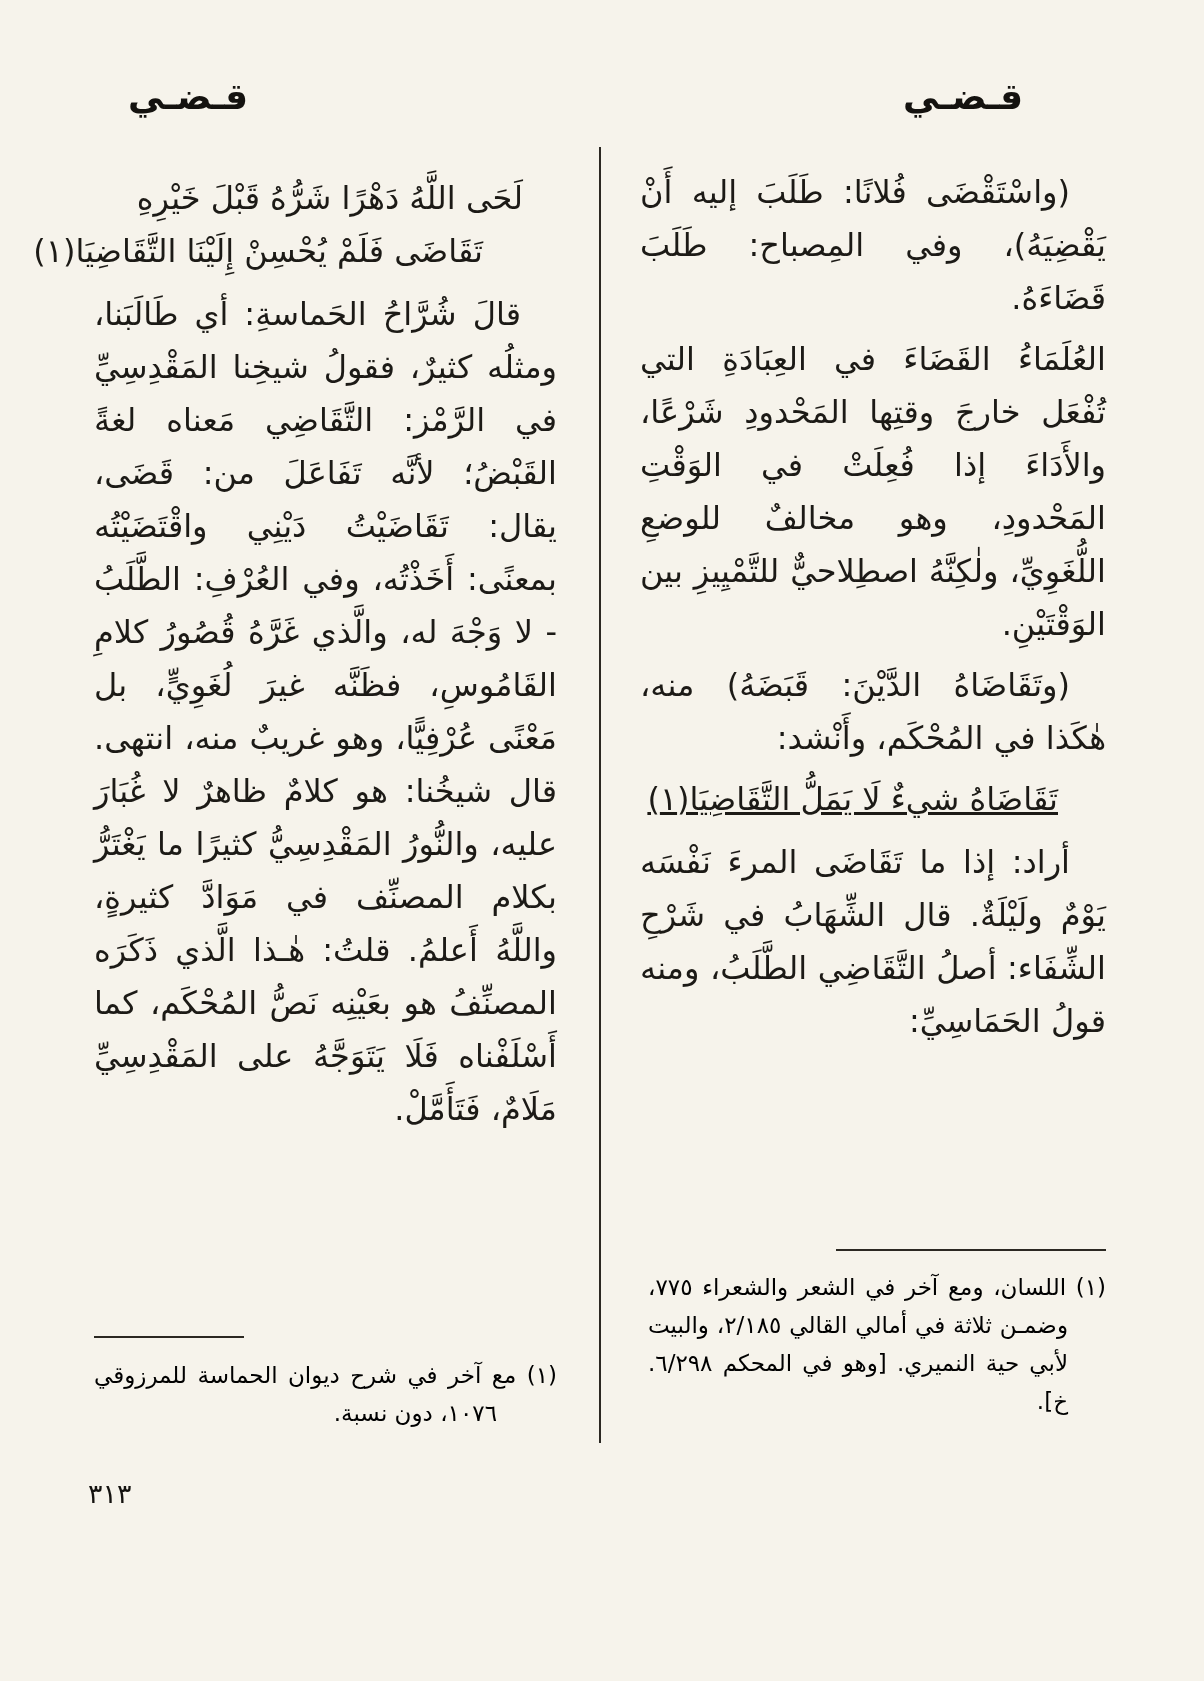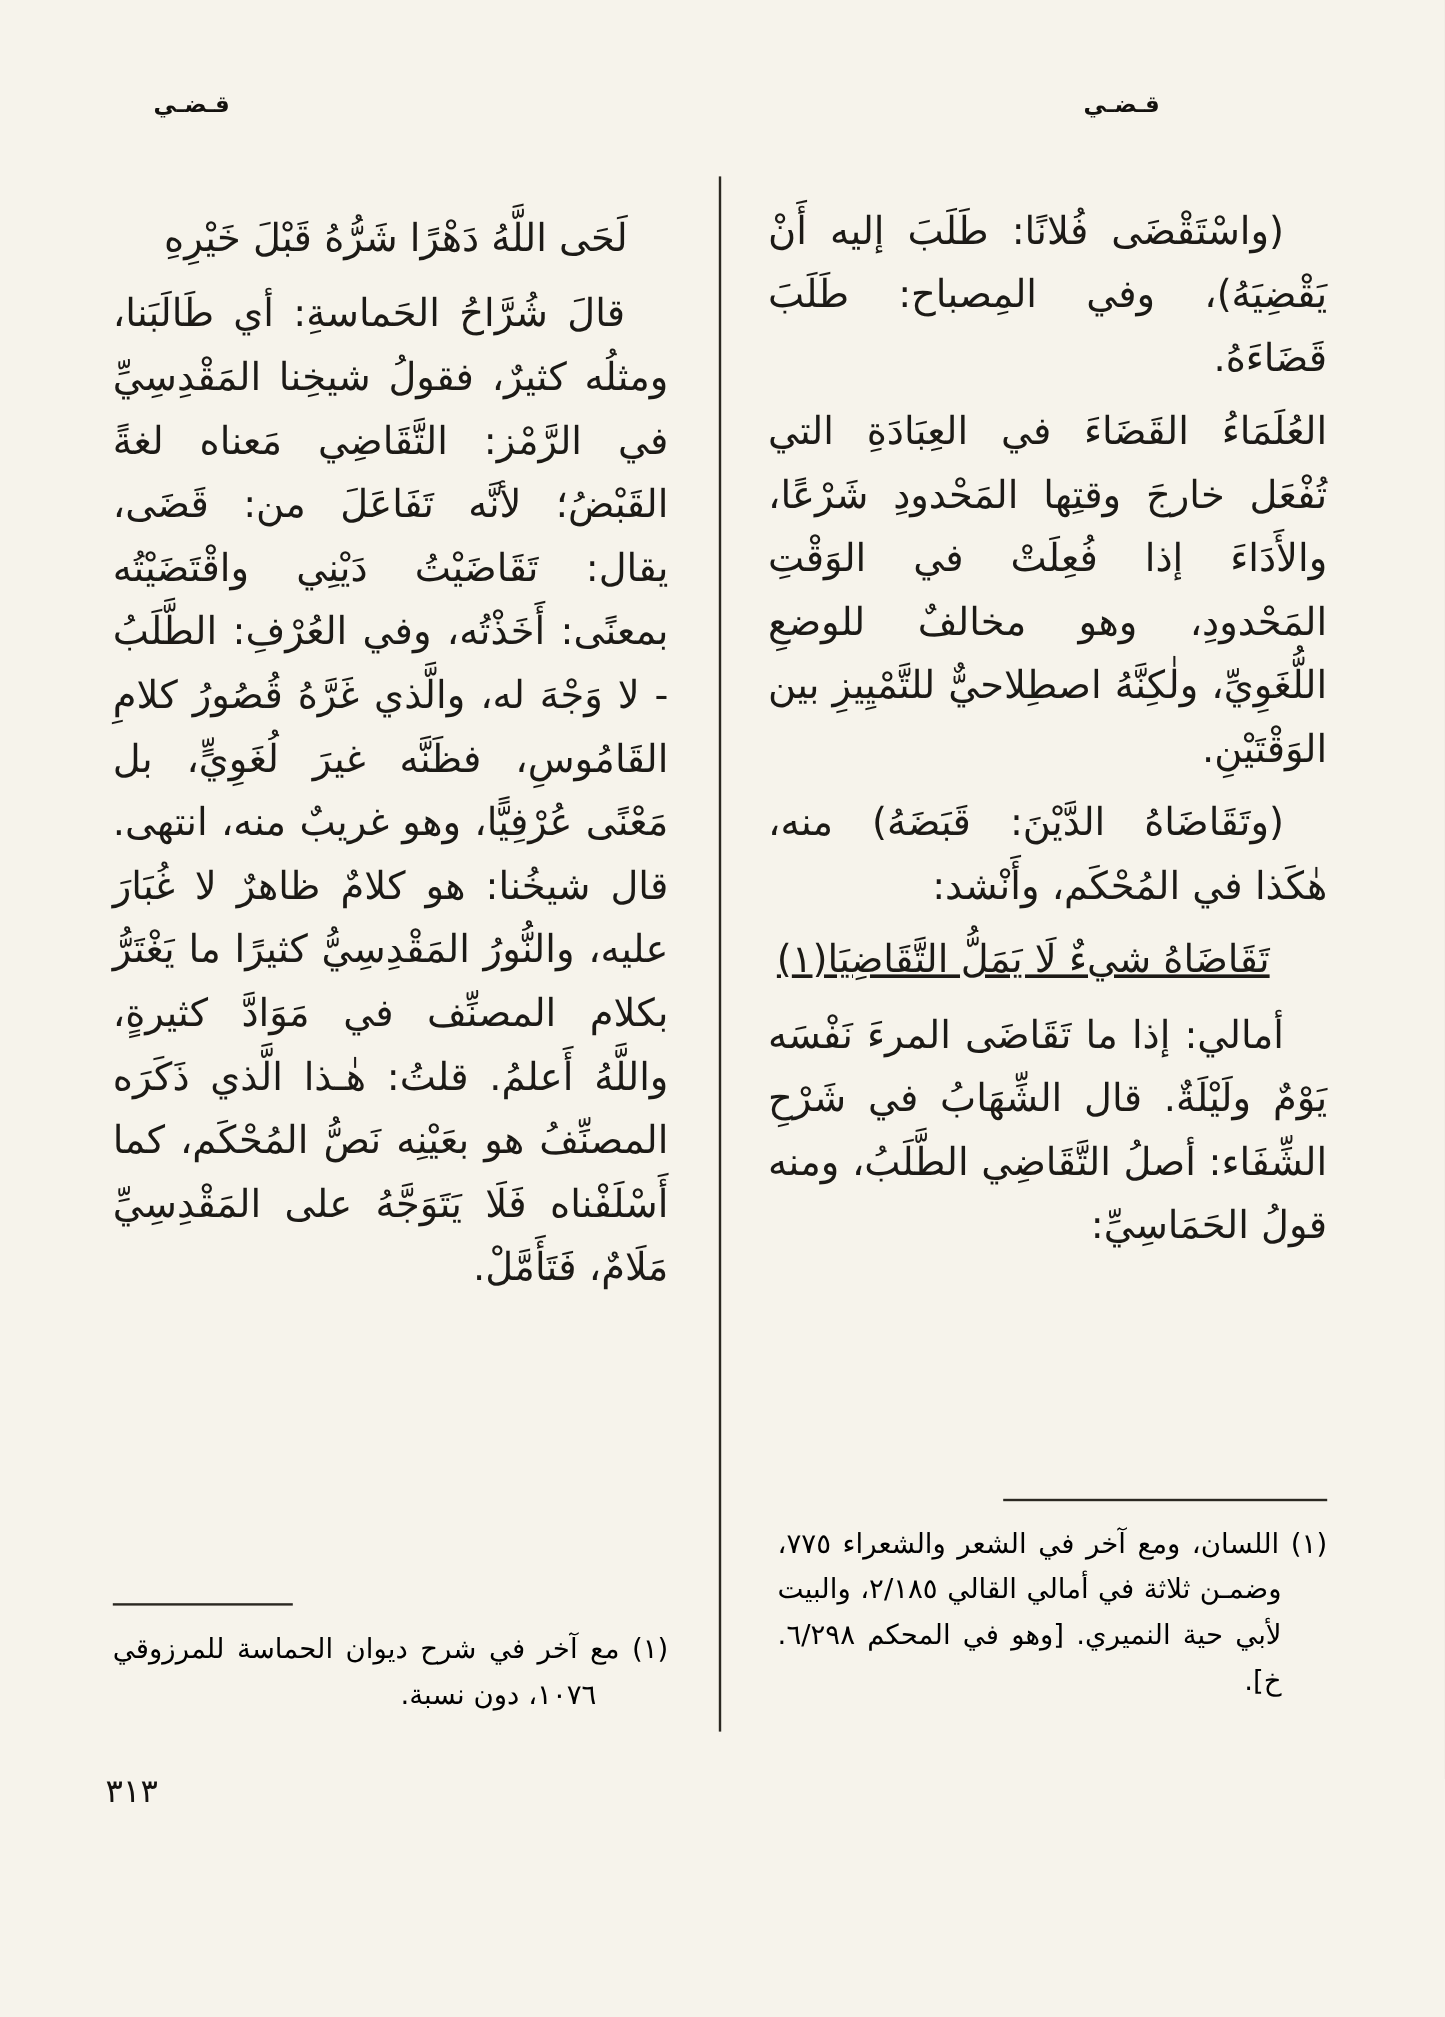--- a/index.html
+++ b/index.html
@@ -11,21 +11,21 @@
     margin: 0 auto;
     background: #f6f3eb;
     font-family: "DejaVu Sans", sans-serif;
     color: #1c1a16;
     overflow: hidden;
   }
   
   .running-head {
     position: absolute;
     top: 76px;
-    font-size: 19px;
+    font-size: 36px;
     font-weight: bold;
     direction: rtl;
     color: #14120f;
   }
   .running-head.left  { left: 128px; }
   .running-head.right { left: 903px; }
 
   
   .divider {
     position: absolute;
@@ -103,26 +103,27 @@
 
   <div class="divider"></div>
 
   <div class="col col-right">
     <p class="para indented">(واسْتَقْضَى فُلانًا: طَلَبَ إليه أَنْ يَقْضِيَهُ)، وفي المِصباح: طَلَبَ قَضَاءَهُ.</p>
     <p class="para">العُلَمَاءُ القَضَاءَ في العِبَادَةِ التي تُفْعَل خارجَ وقتِها المَحْدودِ شَرْعًا، والأَدَاءَ إذا فُعِلَتْ في الوَقْتِ المَحْدودِ، وهو مخالفٌ للوضعِ اللُّغَوِيِّ، ولٰكِنَّهُ اصطِلاحيٌّ للتَّمْيِيزِ بين الوَقْتَيْنِ.</p>
     <p class="para indented">(وتَقَاضَاهُ الدَّيْنَ: قَبَضَهُ) منه، هٰكَذا في المُحْكَم، وأَنْشد:</p>
     <div class="poetry">
       <span class="verse v2-right">تَقَاضَاهُ شيءٌ لَا يَمَلُّ التَّقَاضِيَا(١)</span>
     </div>
-    <p class="para indented">أمالي: إذا ما تَقَاضَى المرءَ نَفْسَه يَوْمٌ ولَيْلَةٌ. قال الشِّهَابُ في شَرْحِ الشِّفَاء: أصلُ التَّقَاضِي الطَّلَبُ، ومنه قولُ الحَمَاسِيِّ:</p>
+    <p class="para indented">أراد: إذا ما تَقَاضَى المرءَ نَفْسَه يَوْمٌ ولَيْلَةٌ. قال الشِّهَابُ في شَرْحِ الشِّفَاء: أصلُ التَّقَاضِي الطَّلَبُ، ومنه قولُ الحَمَاسِيِّ:</p>
   </div>
 
   <div class="col col-left">
     <div class="poetry">
       <span class="verse v1-left">لَحَى اللَّهُ دَهْرًا شَرُّهُ قَبْلَ خَيْرِهِ</span>
+      <span class="verse v2-left">تَقَاضَى فَلَمْ يُحْسِنْ إِلَيْنَا التَّقَاضِيَا(١)</span>
     </div>
     <p class="para indented">قالَ شُرَّاحُ الحَماسةِ: أي طَالَبَنا، ومثلُه كثيرٌ، فقولُ شيخِنا المَقْدِسِيِّ في الرَّمْز: التَّقَاضِي مَعناه لغةً القَبْضُ؛ لأنَّه تَفَاعَلَ من: قَضَى، يقال: تَقَاضَيْتُ دَيْنِي واقْتَضَيْتُه بمعنًى: أَخَذْتُه، وفي العُرْفِ: الطَّلَبُ - لا وَجْهَ له، والَّذي غَرَّهُ قُصُورُ كلامِ القَامُوسِ، فظَنَّه غيرَ لُغَوِيٍّ، بل مَعْنًى عُرْفِيًّا، وهو غريبٌ منه، انتهى. قال شيخُنا: هو كلامٌ ظاهرٌ لا غُبَارَ عليه، والنُّورُ المَقْدِسِيُّ كثيرًا ما يَغْتَرُّ بكلام المصنِّف في مَوَادَّ كثيرةٍ، واللَّهُ أَعلمُ. قلتُ: هٰـذا الَّذي ذَكَرَه المصنِّفُ هو بعَيْنِه نَصُّ المُحْكَم، كما أَسْلَفْناه فَلَا يَتَوَجَّهُ على المَقْدِسِيِّ مَلَامٌ، فَتَأَمَّلْ.</p>
   </div>
 
   <div class="footnote-rule right"></div>
   <div class="footnote-rule left"></div>
 
   <div class="footnote right">(١) اللسان، ومع آخر في الشعر والشعراء ٧٧٥، وضمـن ثلاثة في أمالي القالي ٢/١٨٥، والبيت لأبي حية النميري. [وهو في المحكم ٦/٢٩٨. خ].</div>
   <div class="footnote left">(١) مع آخر في شرح ديوان الحماسة للمرزوقي ١٠٧٦، دون نسبة.</div>
 

